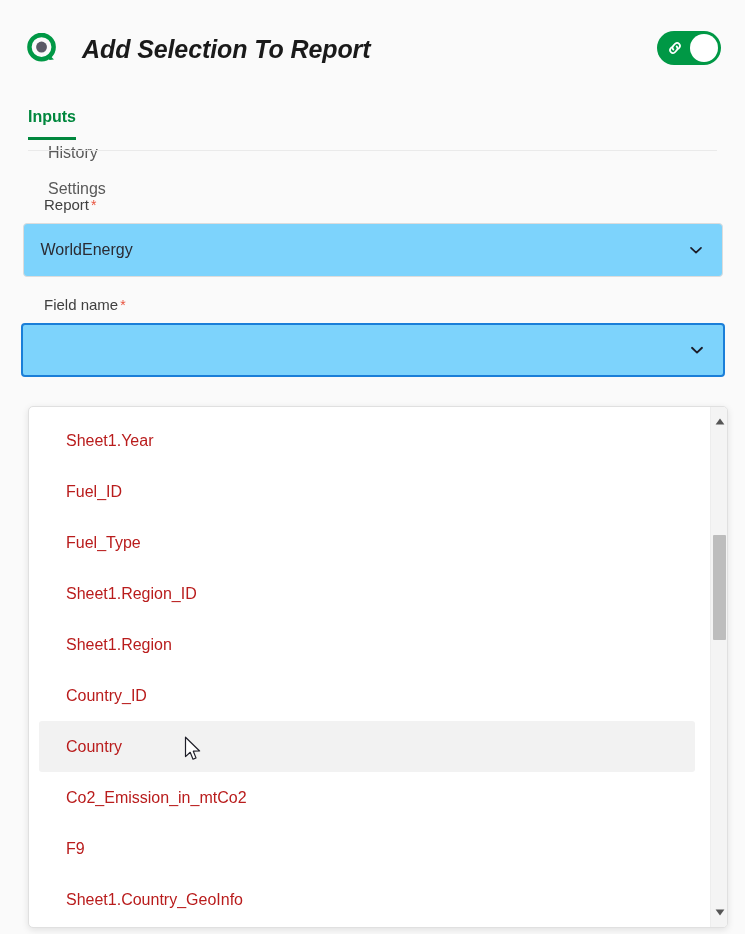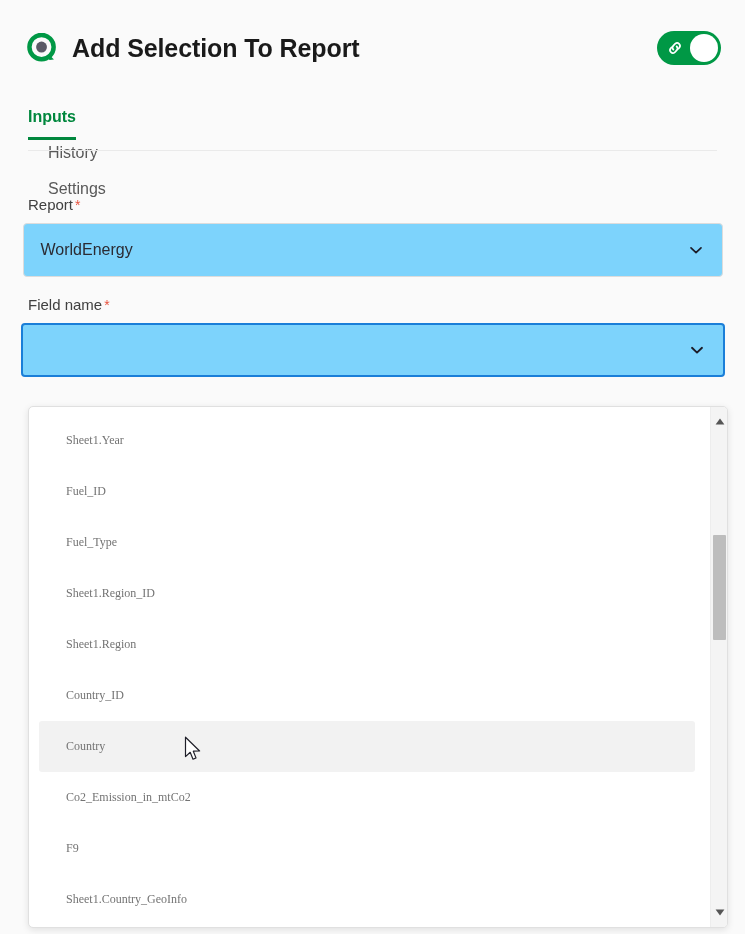--- a/index.html
+++ b/index.html
@@ -21,24 +21,25 @@
   .header {
     position: absolute;
     left: 0; top: 0;
     width: 745px; height: 96px;
     display: flex;
     align-items: center;
     padding: 0 24px 0 27px;
   }
   .brand {
     display: flex;
-    align-items: center;
-    gap: 14px;
+    align-items: flex-end;
+    gap: 24px;
     flex: 1 1 auto;
     min-width: 0;
+    font-style: italic;
   }
   .logo-icon {
     width: 31px; height: 31px;
     flex: 0 0 auto;
     display: block;
   }
   .app-title {
     font-size: 25px;
     font-weight: bold;
     color: #1a1a1a;
@@ -109,21 +110,21 @@
 
   
   .form {
     position: absolute;
     left: 0; top: 196px;
     width: 745px;
   }
   .field-label {
     font-size: 15px;
     color: #404040;
-    padding-left: 28px;
+    padding-left: 44px;
     margin-bottom: 9px;
     line-height: 18px;
   }
   .req {
     color: #e8513c;
     font-size: 14px;
     margin-left: 2px;
   }
   .select-box {
     position: relative;
@@ -169,26 +170,25 @@
     left: 0; top: 0;
     width: 676px;
     padding: 8px 0 0 0;
   }
   .dd-item {
     height: 51px;
     display: flex;
     align-items: center;
     padding-left: 27px;
     margin: 0 10px;
-    font-size: 12px;
-    color: #737373;
+    font-size: 16px;
+    color: #b91c1c;
     border-radius: 3px;
     cursor: pointer;
     white-space: nowrap;
-    font-family: Liberation Serif, serif;
   }
   .dd-item.hovered { background: #f2f2f2; }
 
   
   .dd-scroll {
     position: absolute;
     right: 0; top: 0;
     width: 17px; height: 520px;
     background: #f4f4f4;
     border-left: 1px solid #ededed;

